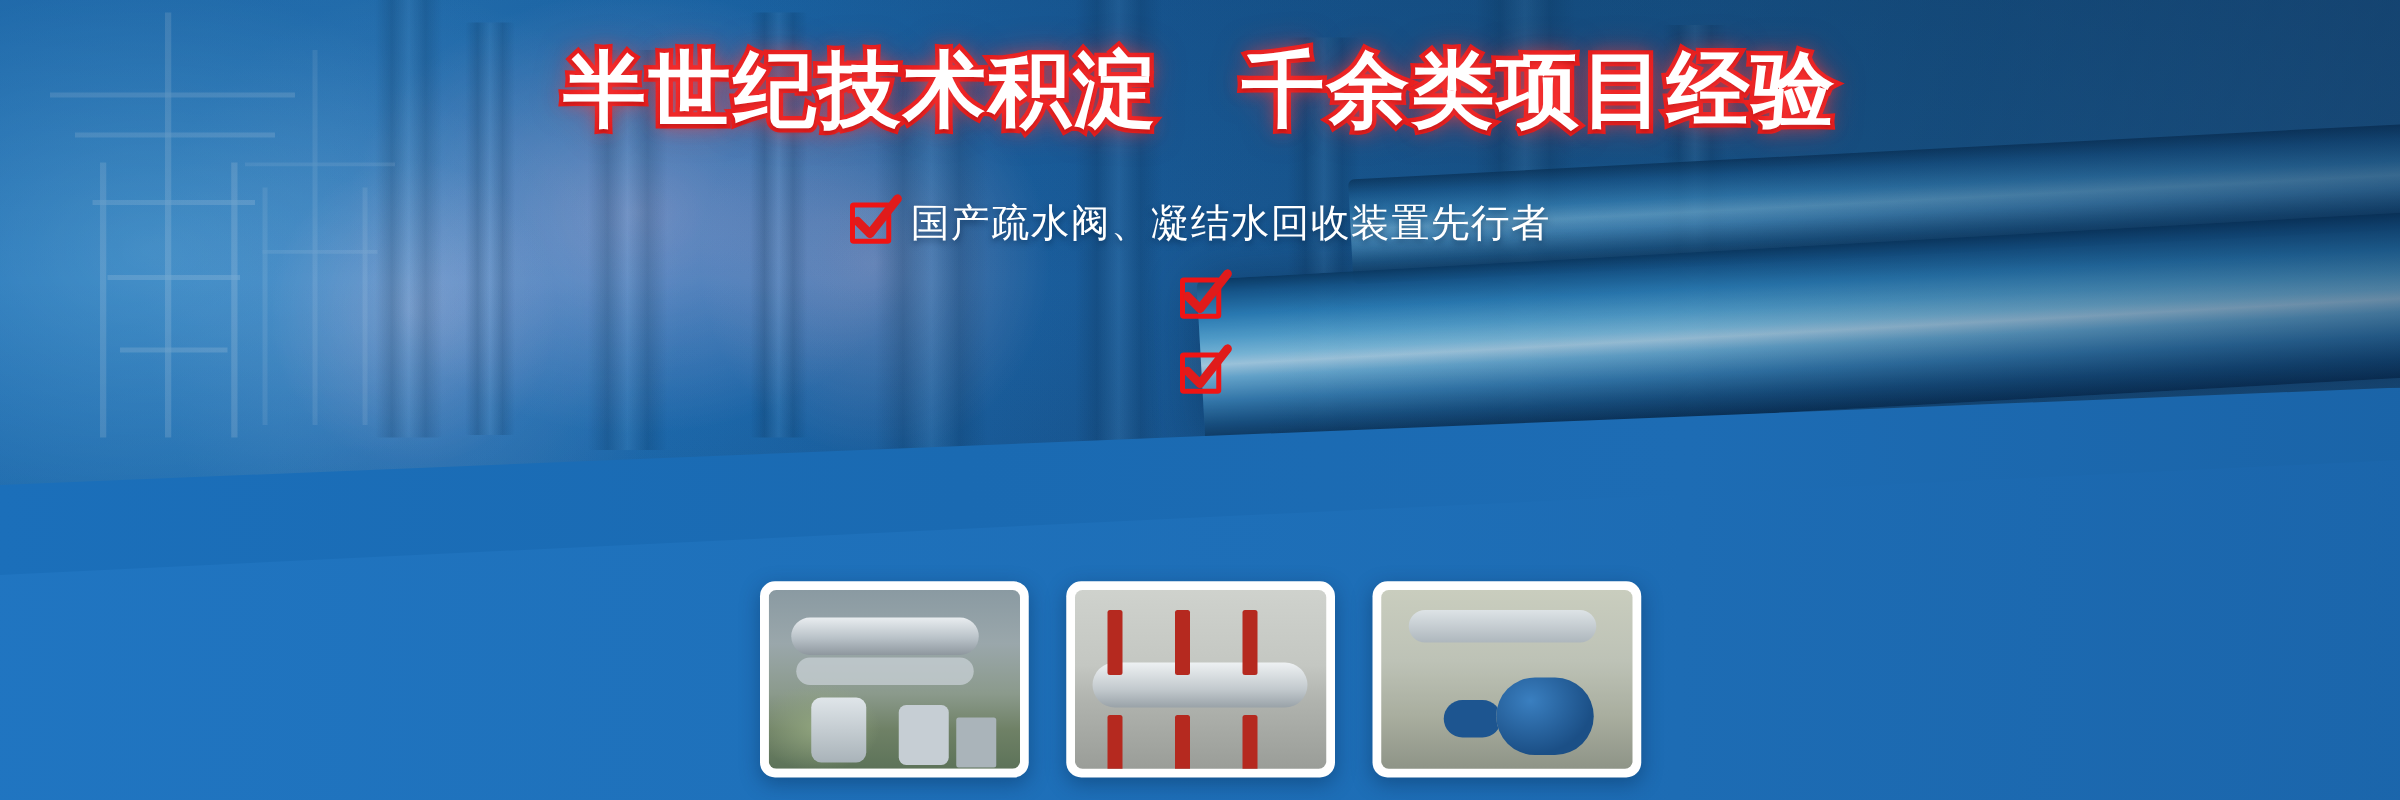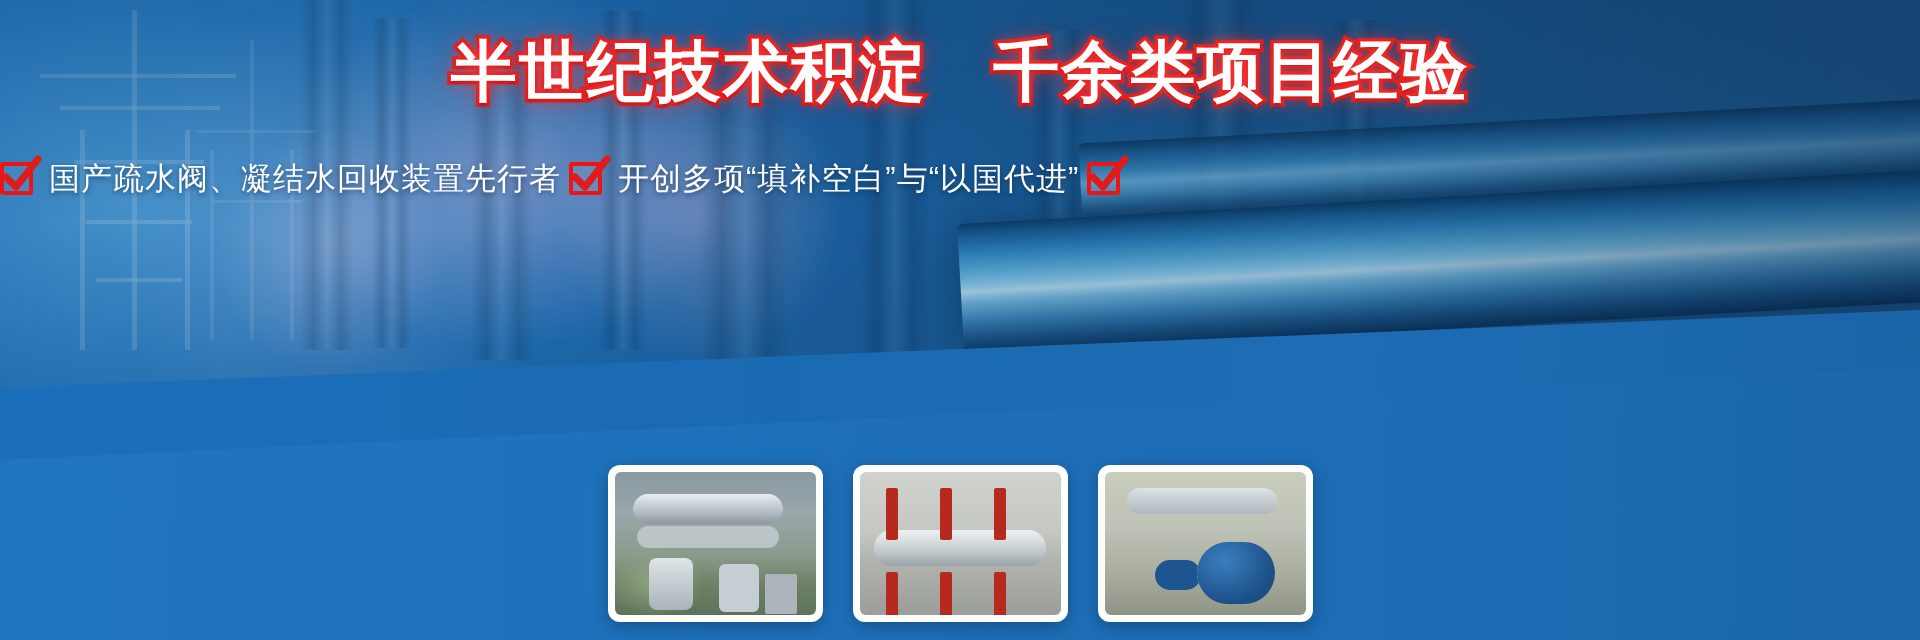--- a/index.html
+++ b/index.html
@@ -104,21 +104,21 @@
     text-shadow:
       0 0 14px rgba(255,60,60,.85),
       0 0 26px rgba(255,40,40,.55),
       0 3px 3px rgba(120,0,0,.45);
     white-space:nowrap;
   }
   .headline .gap{display:inline-block;width:26px;}
 
   .bullets{
     position:absolute;left:0;right:0;top:152px;
-    display:flex;flex-direction:row;align-items:center;gap:8px;
+    display:flex;flex-direction:column;align-items:center;gap:8px;
   }
   .bullet{
     display:flex;align-items:center;gap:16px;
     height:52px;
   }
   .chk{
     position:relative;
     width:33px;height:33px;flex:0 0 33px;
     border:4px solid #ef1414;
     border-radius:3px;
@@ -260,21 +260,20 @@
         </span>
         <span class="btext">国产疏水阀、凝结水回收装置先行者</span>
       </div>
 
       <div class="bullet">
         <span class="chk">
           <svg viewBox="0 0 46 46" aria-hidden="true">
             <path d="M8 24 L18 34 L40 6" fill="none" stroke="#e01b1b" stroke-width="7" stroke-linecap="round" stroke-linejoin="round"></path>
           </svg>
         </span>
-        <span class="btext">开创多项“填补空白”与“以国代进”</span>
       </div>
 
       <div class="bullet">
         <span class="chk">
           <svg viewBox="0 0 46 46" aria-hidden="true">
             <path d="M8 24 L18 34 L40 6" fill="none" stroke="#e01b1b" stroke-width="7" stroke-linecap="round" stroke-linejoin="round"></path>
           </svg>
         </span>
       </div>
 

